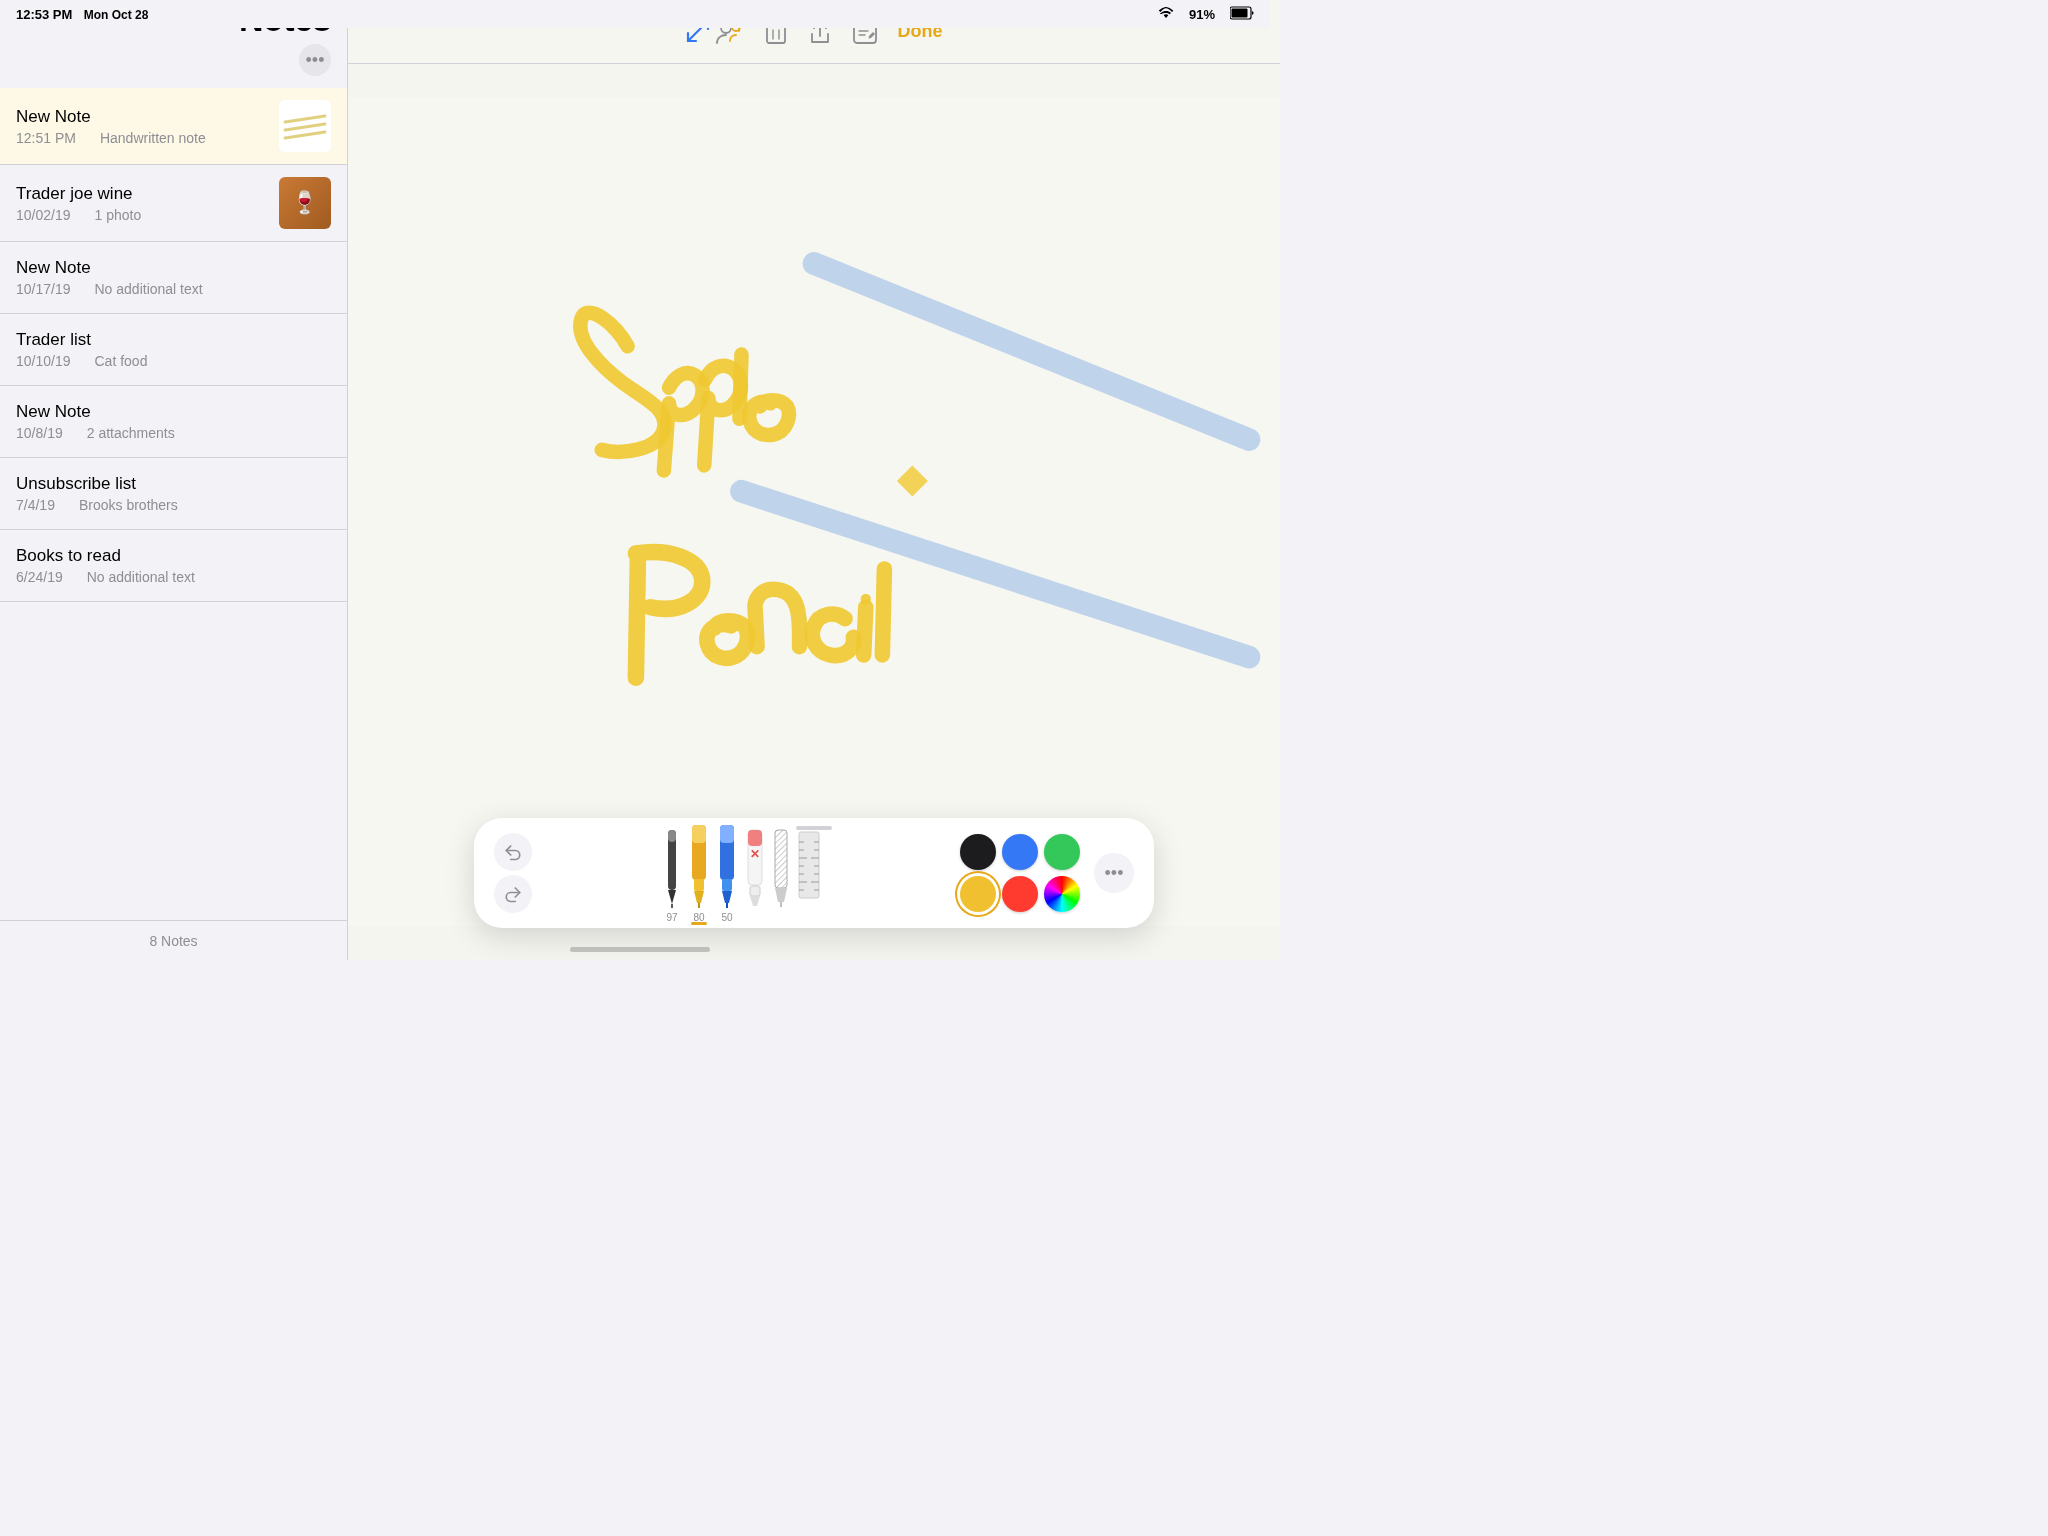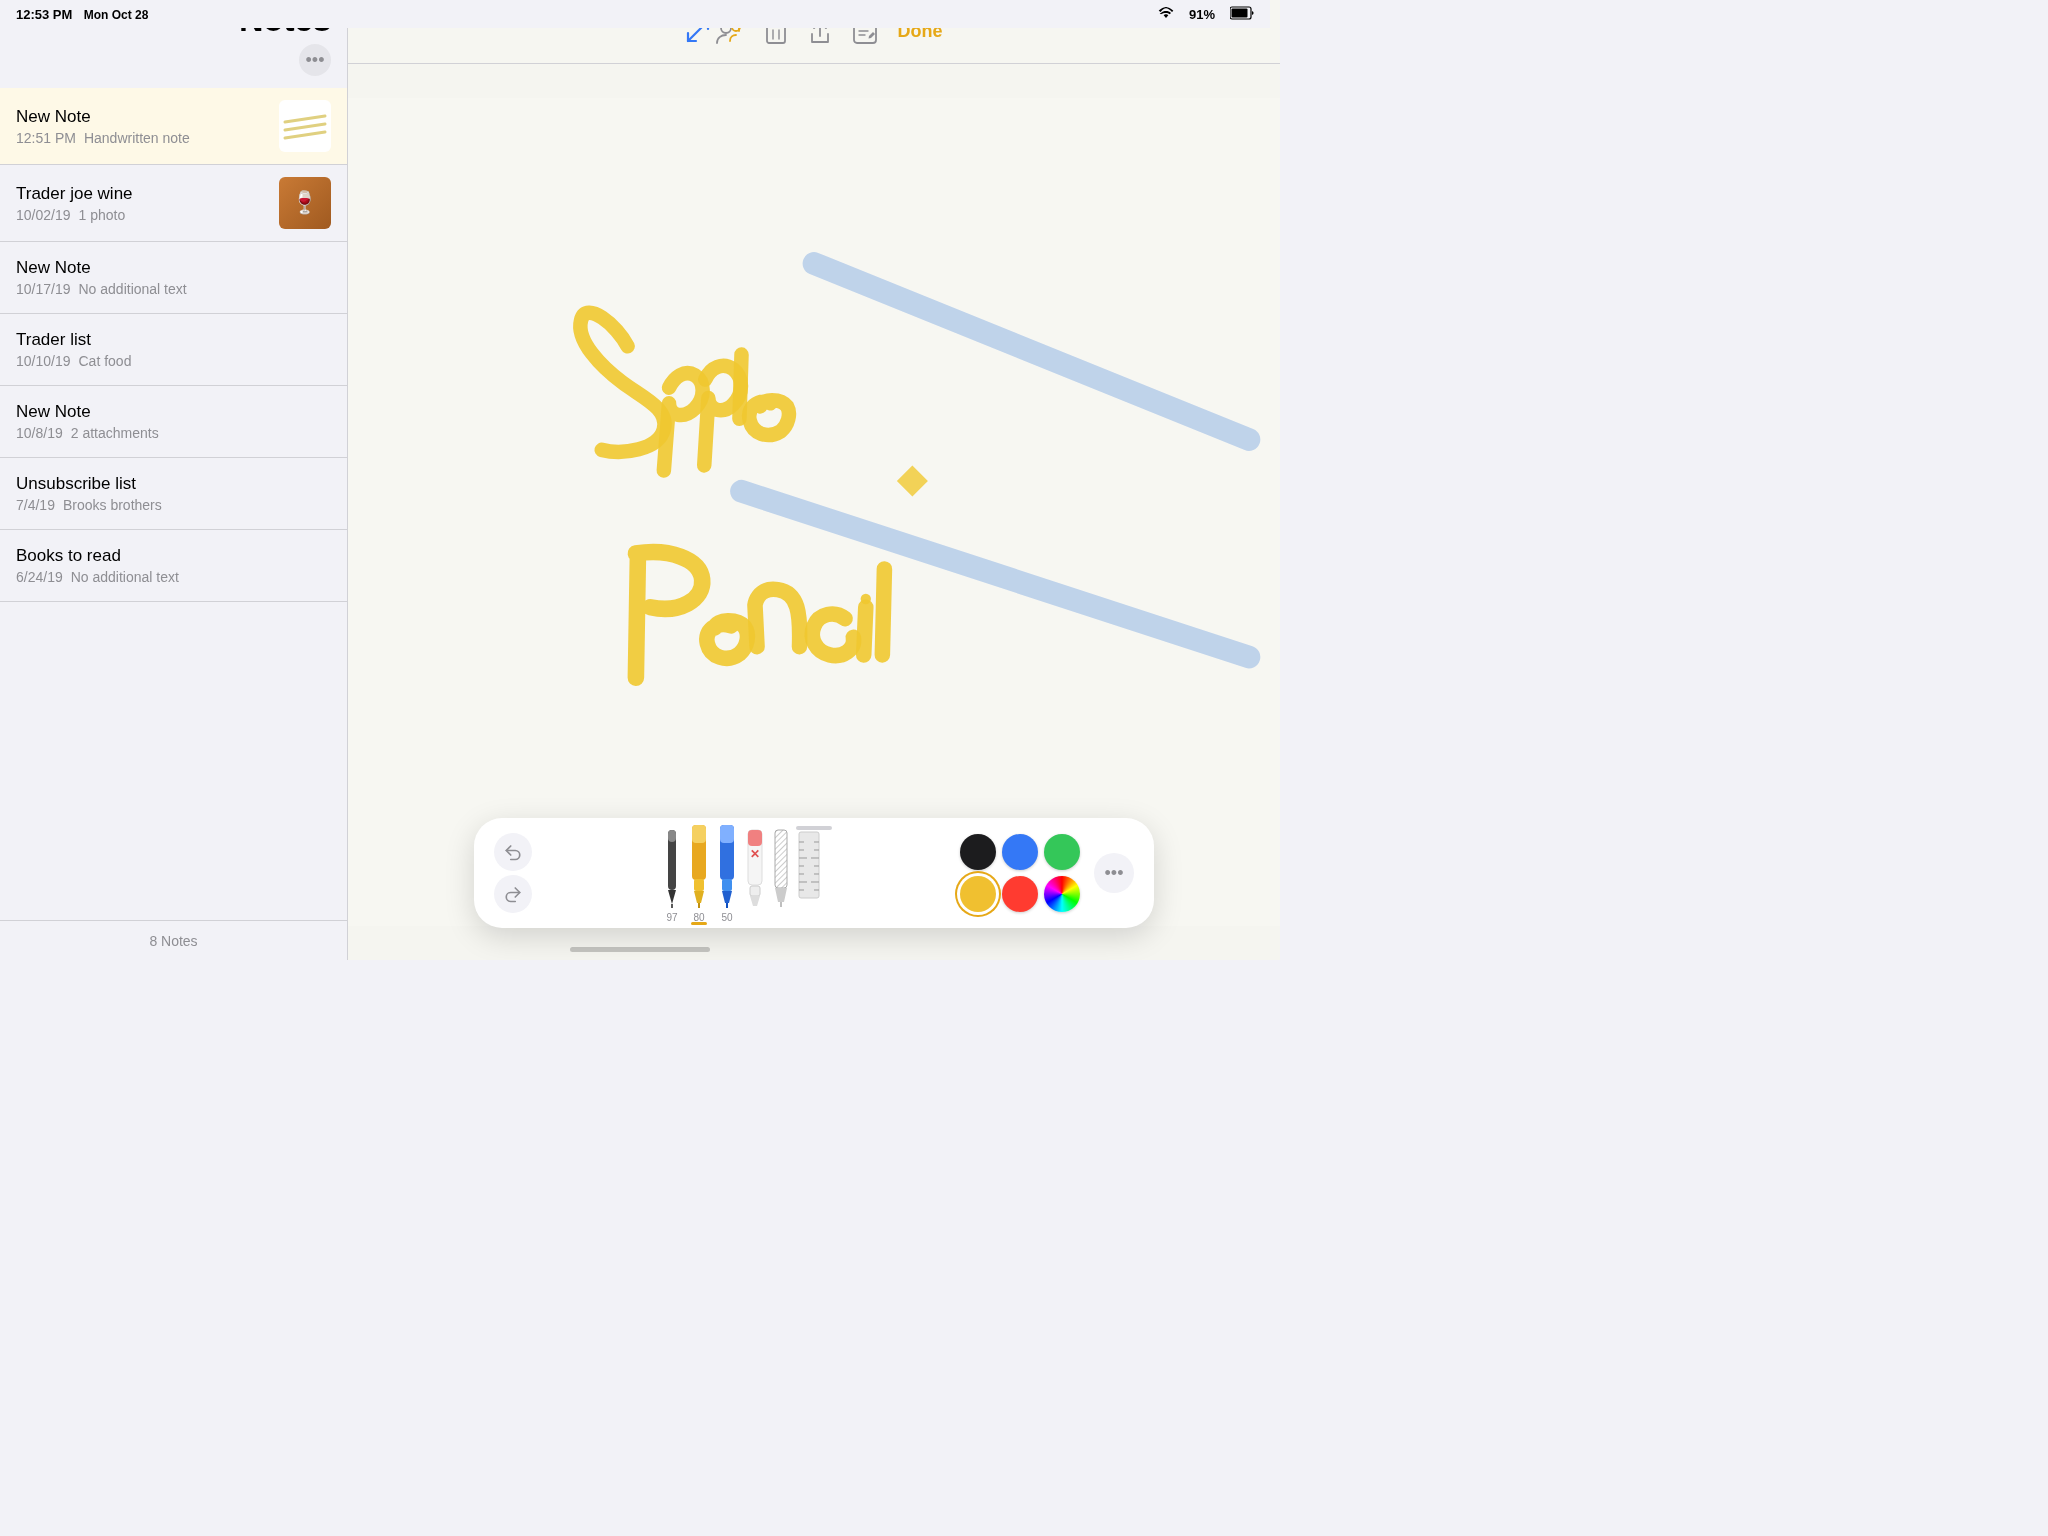--- a/index.html
+++ b/index.html
@@ -72,21 +72,21 @@
       align-items: center;
       padding: 12px 16px;
       border-bottom: 1px solid #d1d1d6;
       cursor: pointer;
       background: transparent;
       min-height: 72px;
     }
     .note-item.active { background: #fef9e7; }
     .note-item-content { flex: 1; }
     .note-title { font-size: 17px; font-weight: 400; color: #000; margin-bottom: 3px; }
-    .note-meta { font-size: 14px; color: #8e8e93; display: flex; gap: 8px; }
+    .note-meta { font-size: 14px; color: #8e8e93; display: flex; gap: 24px; }
     .note-date { color: #8e8e93; }
     .note-preview { color: #8e8e93; }
     .note-thumb {
       width: 52px; height: 52px;
       border-radius: 6px;
       overflow: hidden;
       flex-shrink: 0;
       margin-left: 12px;
       background: #d1d1d6;
     }

